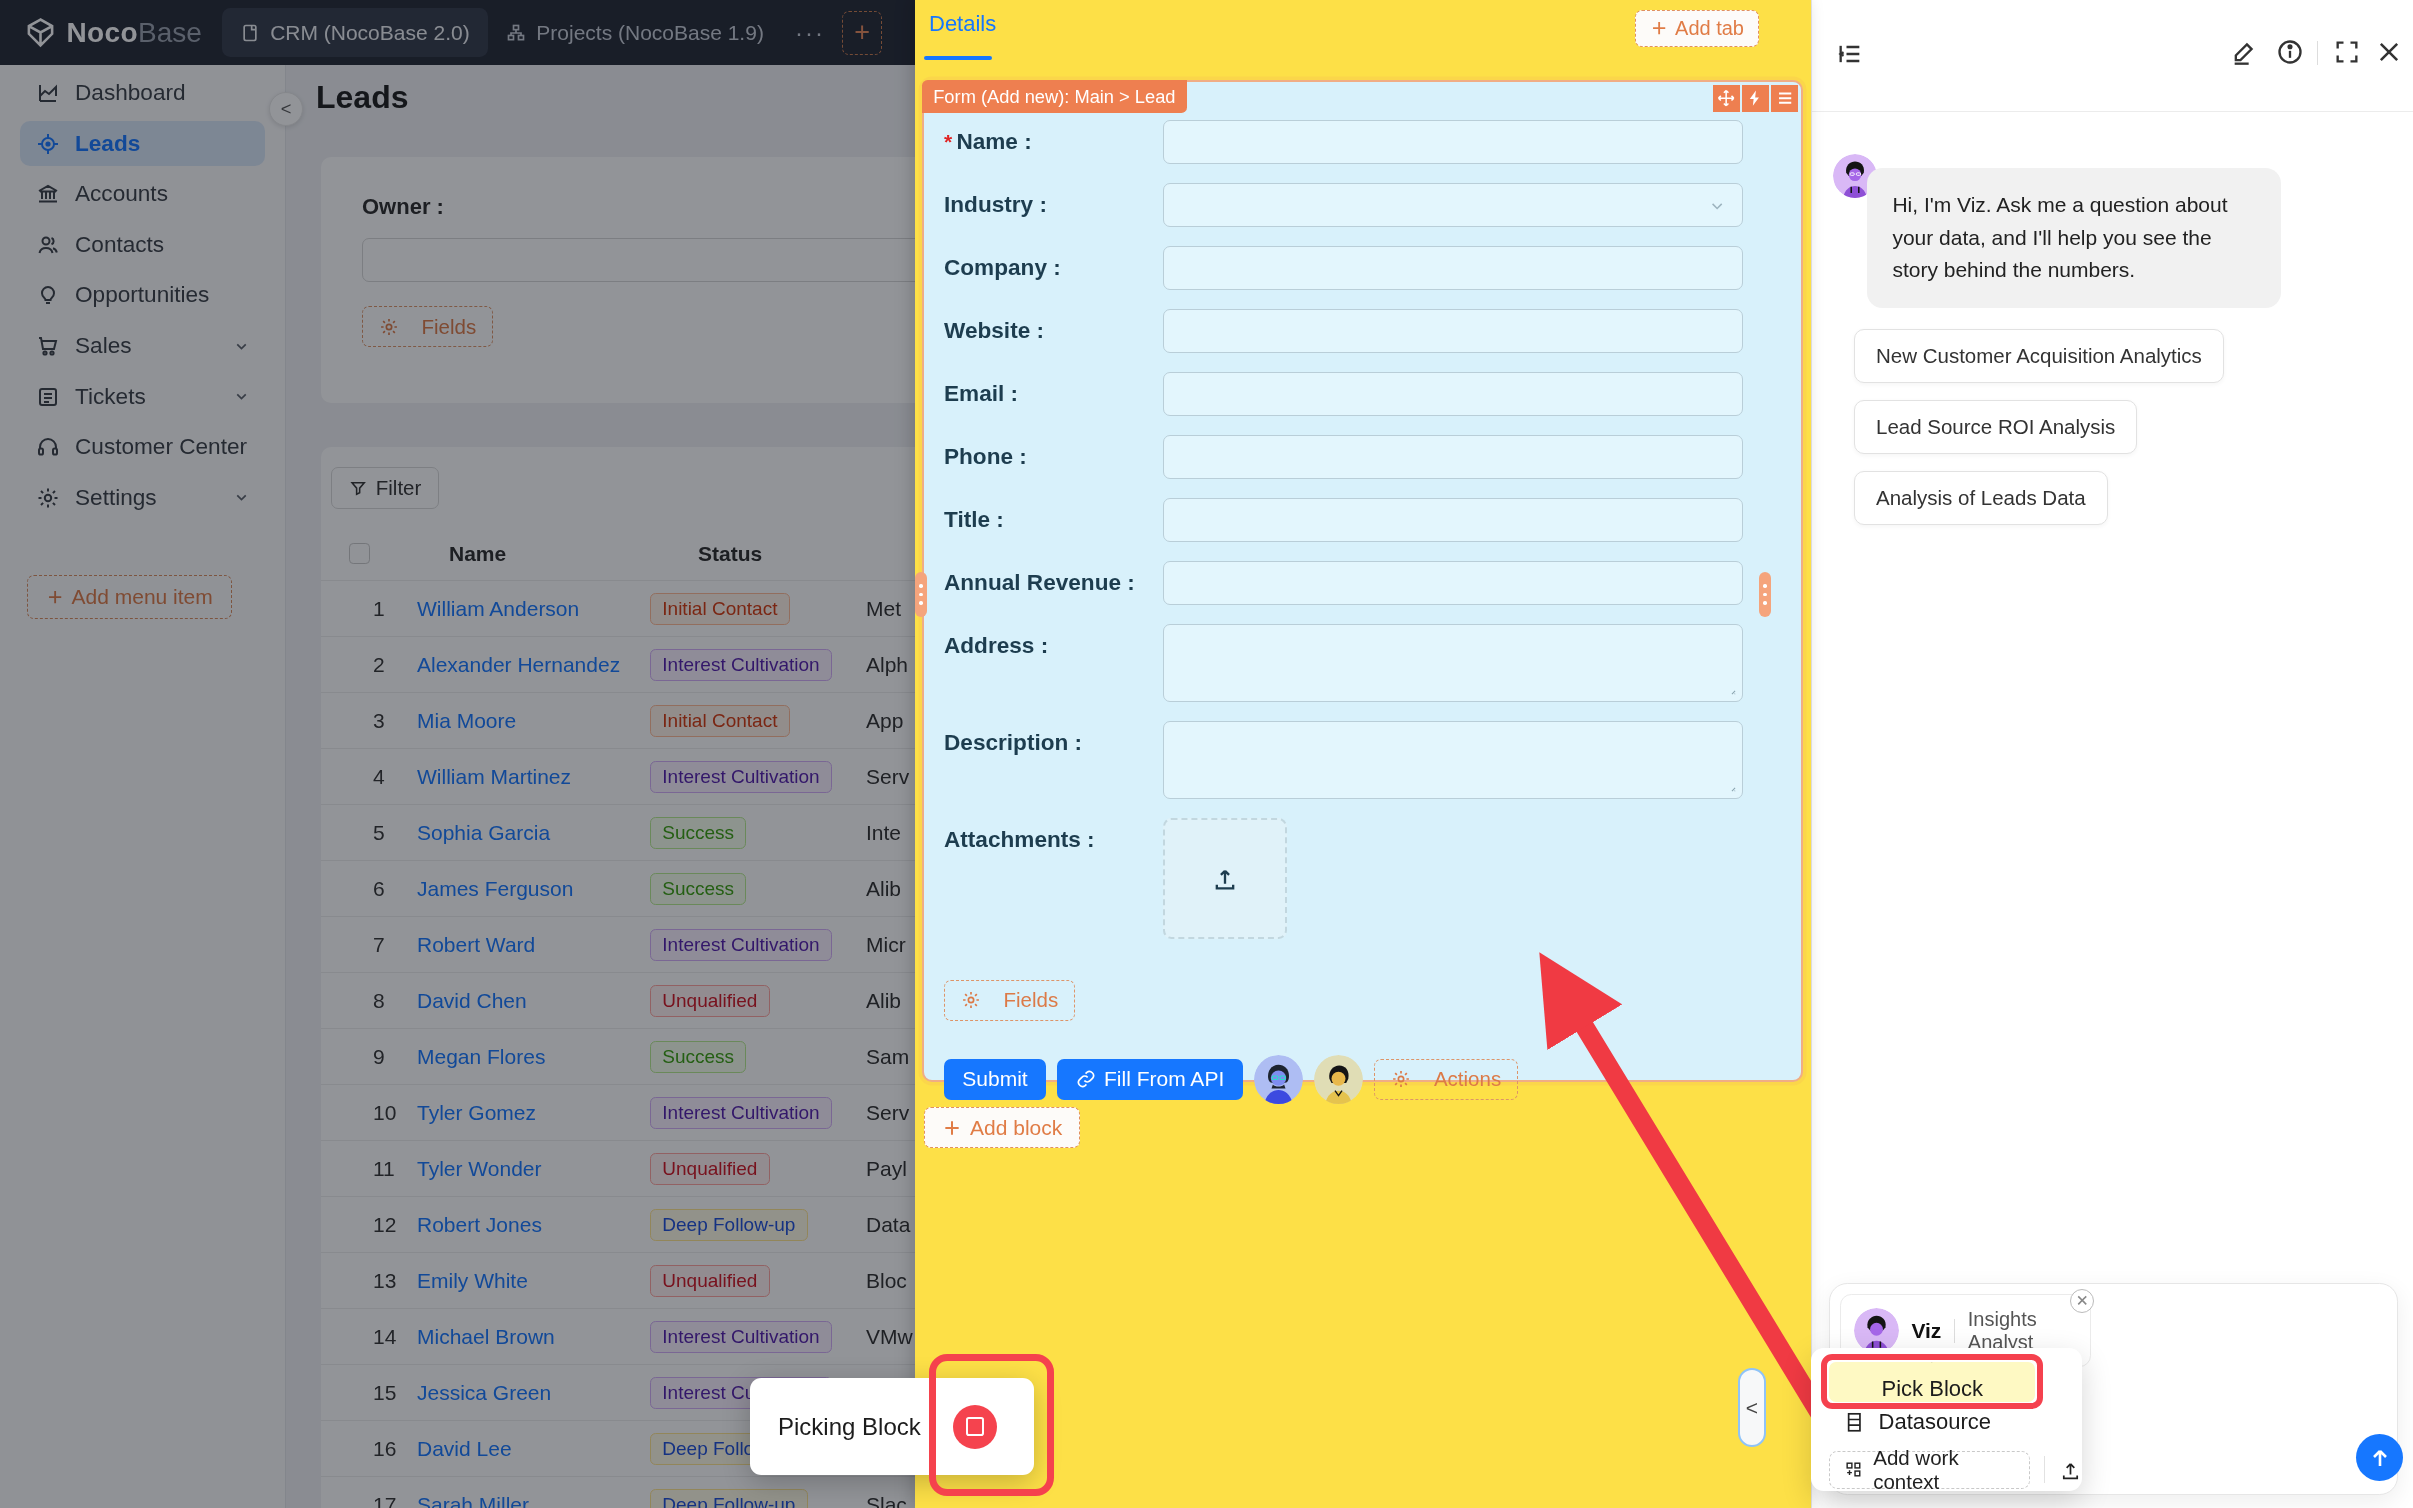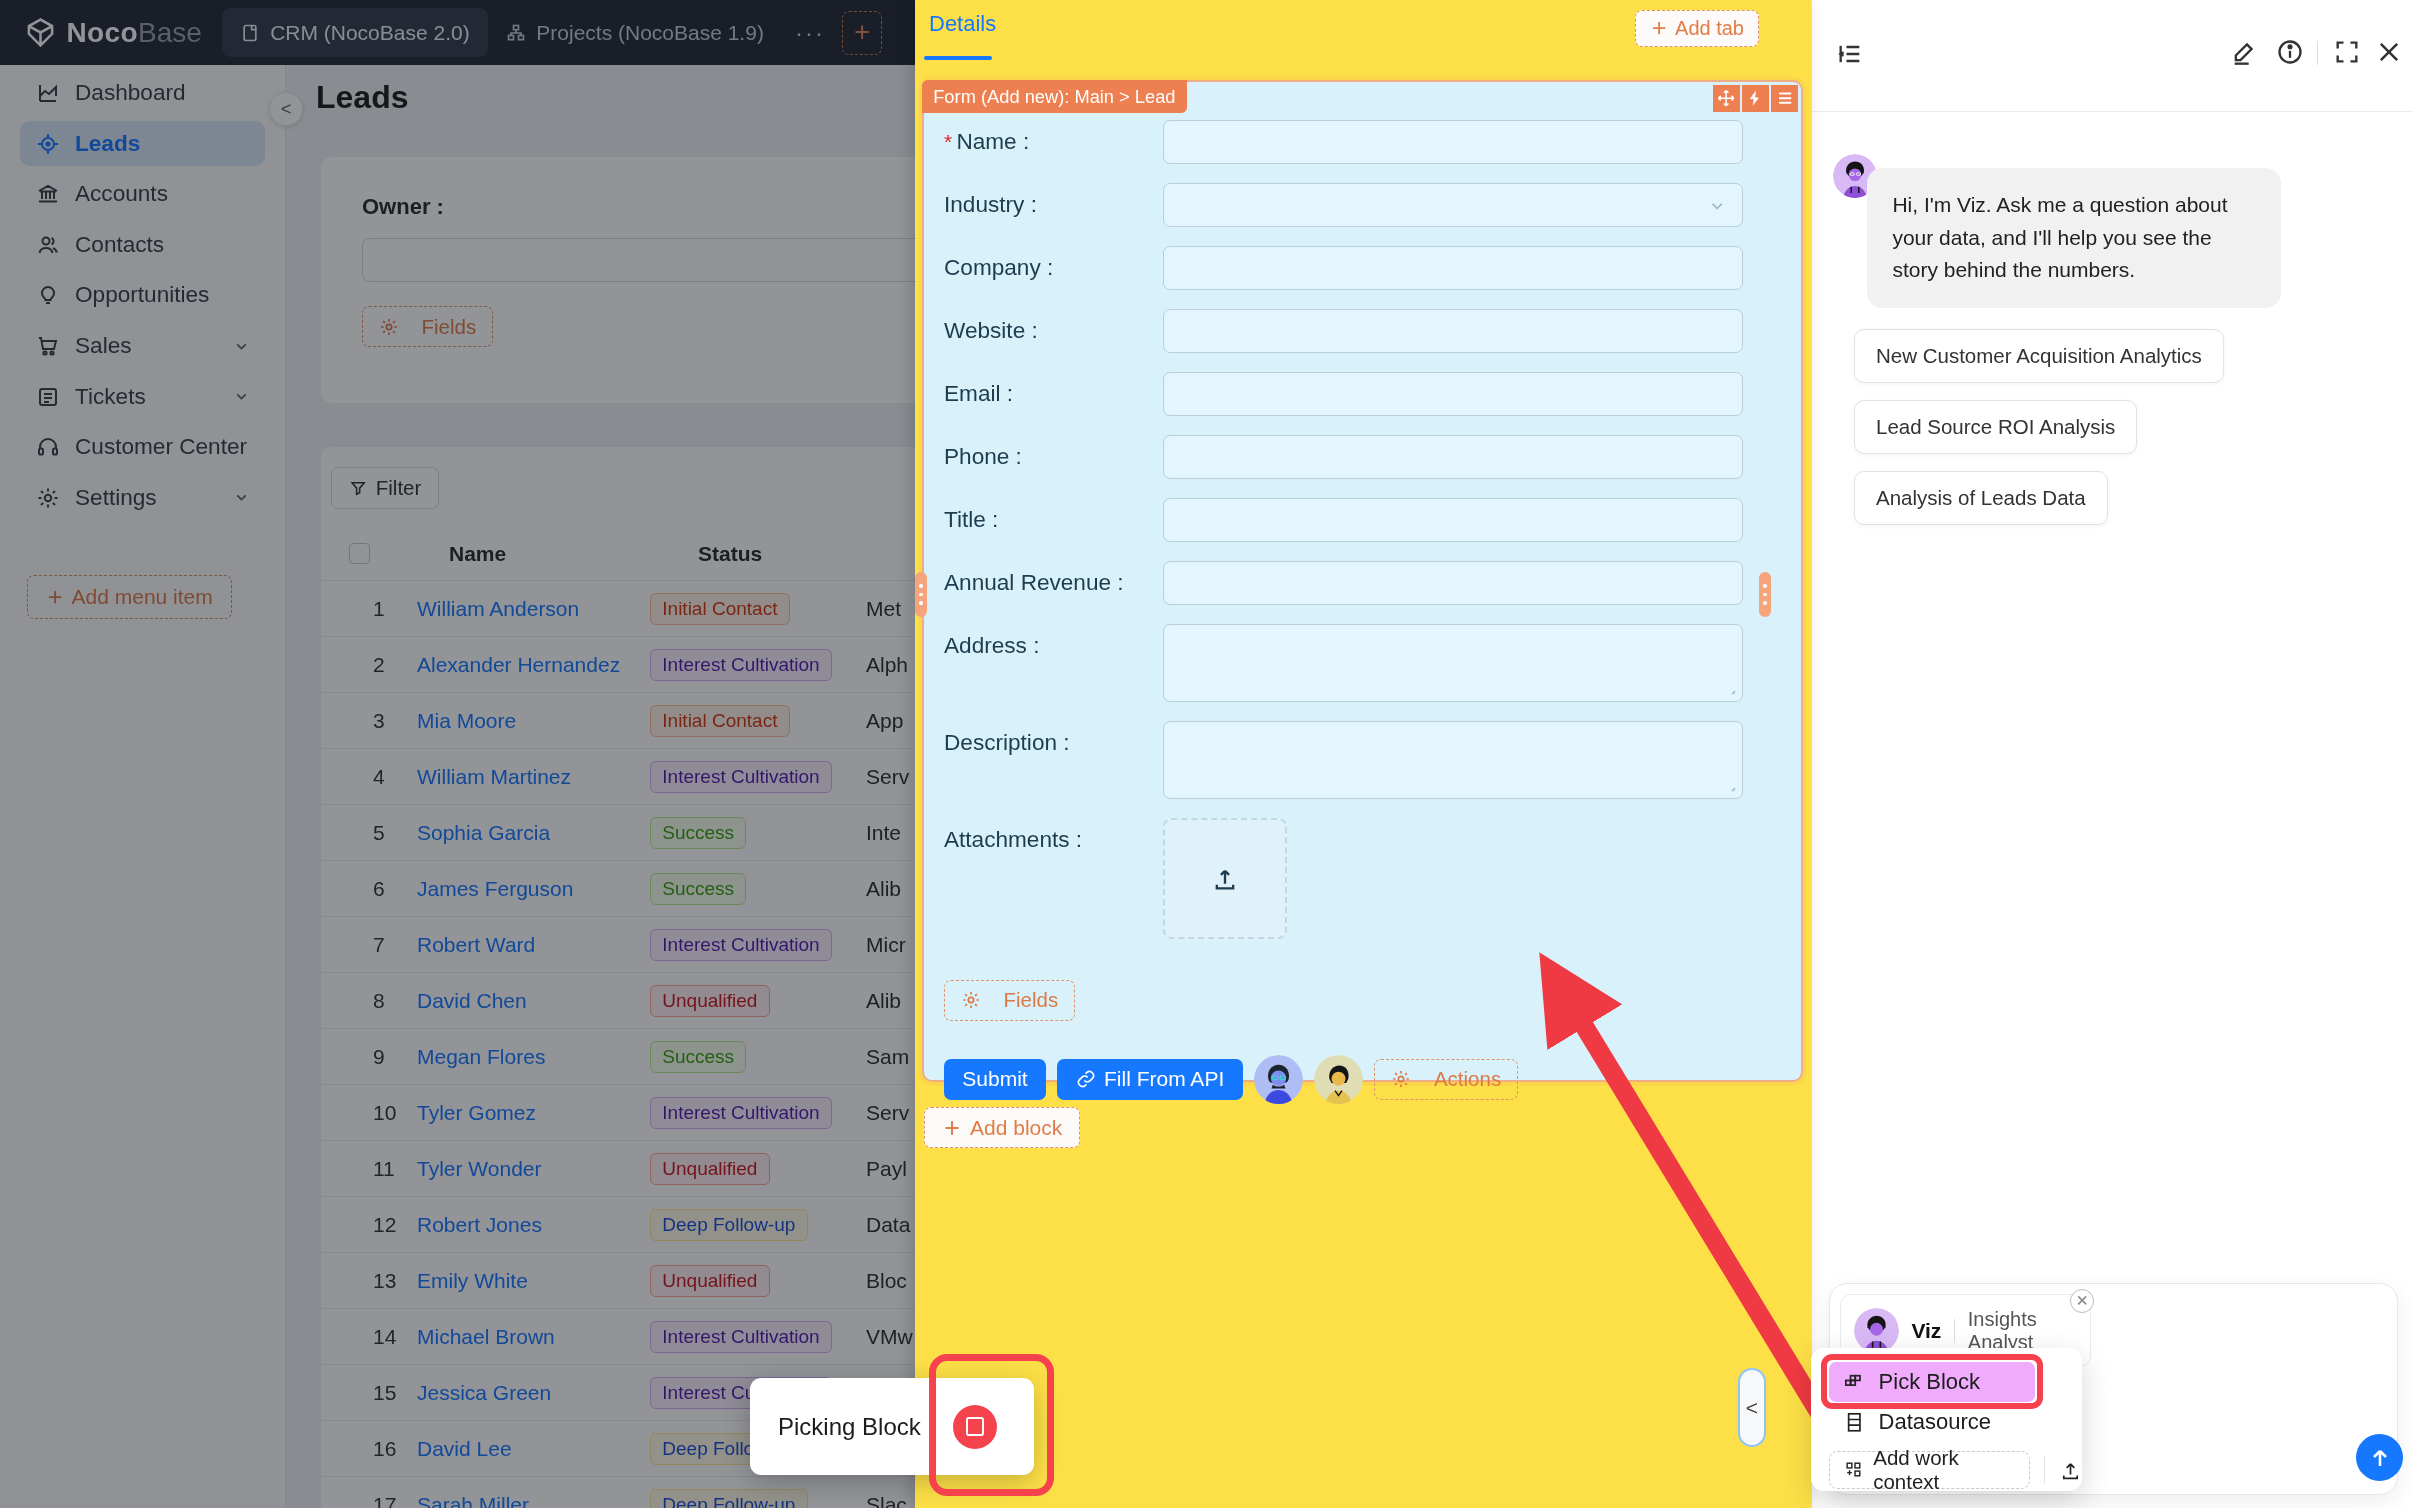--- a/index.html
+++ b/index.html
@@ -58,21 +58,21 @@
   
   #drawer{left:915px;top:0;width:896px;height:1509px;background:#fde047;box-shadow:-4.2px 0 17px rgba(0,0,0,.18);z-index:10;}
   #details-tab{left:14px;top:11.3px;color:#1677ff;font-size:22px;font-weight:500;}
   #details-underline{left:8.5px;top:56px;width:68px;height:3.5px;background:#1677ff;border-radius:2.1px;}
   #add-tab{right:52px;top:10px;height:37px;padding:0 14px;display:flex;align-items:center;gap:7px;border:1.4px dashed #e1905f;border-radius:7px;color:#e07c46;font-size:20px;background:#fdfbf9;}
   #form-block{left:7px;top:80px;width:881px;height:1002px;background:#d8f1fb;border:2.1px solid #f0ad85;border-radius:10px;box-shadow:0 0 0 3.5px rgba(240,150,100,.12);padding:38px 58px 0 20px;}
   #form-badge{left:-2.1px;top:-2.1px;background:#ee7f50;color:#fff;font-size:18.3px;padding:5.6px 11.3px;border-radius:5.6px 0 5.6px 0;z-index:3;}
   #block-tools{right:2.8px;top:2.8px;display:flex;gap:2.1px;z-index:3;}
   .btool{width:27px;height:27px;background:#ee7f50;color:#fff;display:flex;align-items:center;justify-content:center;}
   .frow{display:flex;margin-bottom:19px;}
-  .frow .flab{width:219px;padding-top:8.5px;font-size:22.6px;font-weight:400;color:#1d3d4f;flex:0 0 auto;}
+  .frow .flab{width:219px;padding-top:8.5px;font-size:22.6px;font-weight:700;color:#1d3d4f;flex:0 0 auto;}
   .req{color:#e02424;font-size:21px;margin-right:4.2px;}
   .frow .ctl{flex:1;position:relative;}
   .ibox{width:100%;height:44px;background:#e3f6fd;border:1.4px solid #b9ced8;border-radius:7px;position:relative;}
   .frow[data-control="textarea"] .ibox{height:78px;}
   .frow[data-control="upload"]{margin-bottom:28px;}
   .chev-select{position:absolute;right:15.5px;top:12.7px;width:18.3px;height:18.3px;color:#9db4bf;}
   .resize-glyph{position:absolute;right:5.6px;bottom:5.6px;width:12.7px;height:12.7px;color:#8aa4b0;}
   .upload-box{width:124px;height:121px;border:2.1px dashed #c2d7df;border-radius:8.5px;background:#e0f2f9;display:flex;align-items:center;justify-content:center;color:#1d3d4f;}
   #form-fields-btn{margin:12.7px 0 34px 0;}
   #action-row{display:flex;align-items:center;gap:11.3px;}
@@ -98,21 +98,21 @@
   #viz-chip .avatar{width:45px;height:45px;}
   #viz-name{font-size:21px;font-weight:700;color:#111;}
   #viz-sep{width:1.4px;height:24px;background:#ddd;}
   #viz-role{font-size:20px;color:#555;}
   #viz-close{position:absolute;right:-4.2px;top:-5.6px;width:24px;height:24px;border-radius:50%;background:#fff;border:1.4px solid #bbb;color:#888;display:flex;align-items:center;justify-content:center;font-size:15.5px;}
   #send-btn{left:526px;top:150px;width:47px;height:47px;border-radius:50%;background:#1677ff;color:#fff;display:flex;align-items:center;justify-content:center;}
 
   
   #context-popup{left:1811px;top:1348px;width:271px;height:143px;background:#fff;border-radius:12.7px;box-shadow:0 10px 31px rgba(0,0,0,.16);z-index:60;padding:14px 0 0 18.3px;overflow:hidden;}
   .menu-row{display:flex;align-items:center;gap:12.7px;width:206px;height:40px;padding:0 14px;border-radius:7px;font-size:22px;font-weight:500;color:#1c1c1c;}
-  .menu-row.picked{background:#f0abfc;}
+  .menu-row.picked{background:#fef9c3;flex-direction:column;}
   #red-box{left:1821px;top:1354px;width:222px;height:55px;border:6.4px solid #f5414e;border-radius:11.3px;z-index:62;}
   #popup-footer{display:flex;align-items:center;gap:14px;margin-top:8.5px;}
   .ctx-chip{display:inline-flex;align-items:center;gap:10px;height:38px;padding:0 14px;border:1.4px dashed #c9c9c9;border-radius:8.5px;font-size:20.5px;color:#222;background:#fff;}
   #foot-sep{width:1.4px;height:27px;background:#e2e2e2;}
 
   
   #pick-tooltip{left:750px;top:1378px;width:284px;height:97px;background:#fff;border-radius:11.3px;box-shadow:0 7px 28px rgba(0,0,0,.22);z-index:70;display:flex;align-items:center;padding-left:28px;gap:32px;}
   #pick-tooltip .tlabel{font-size:24px;color:#1c1c1c;}
   #stop-btn{width:44px;height:44px;border-radius:50%;background:#f5434e;display:flex;align-items:center;justify-content:center;}
   #stop-btn i{width:18.3px;height:18.3px;border:2.8px solid #fff;border-radius:2.8px;}

